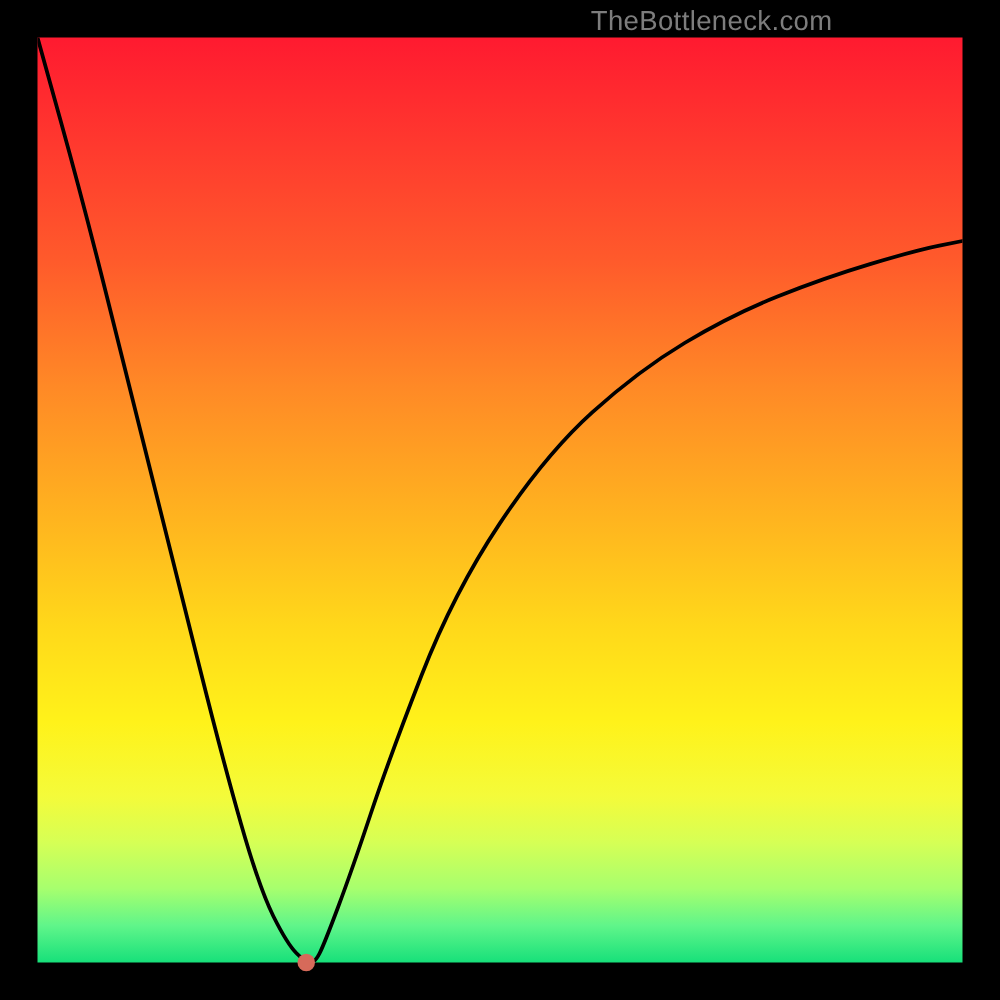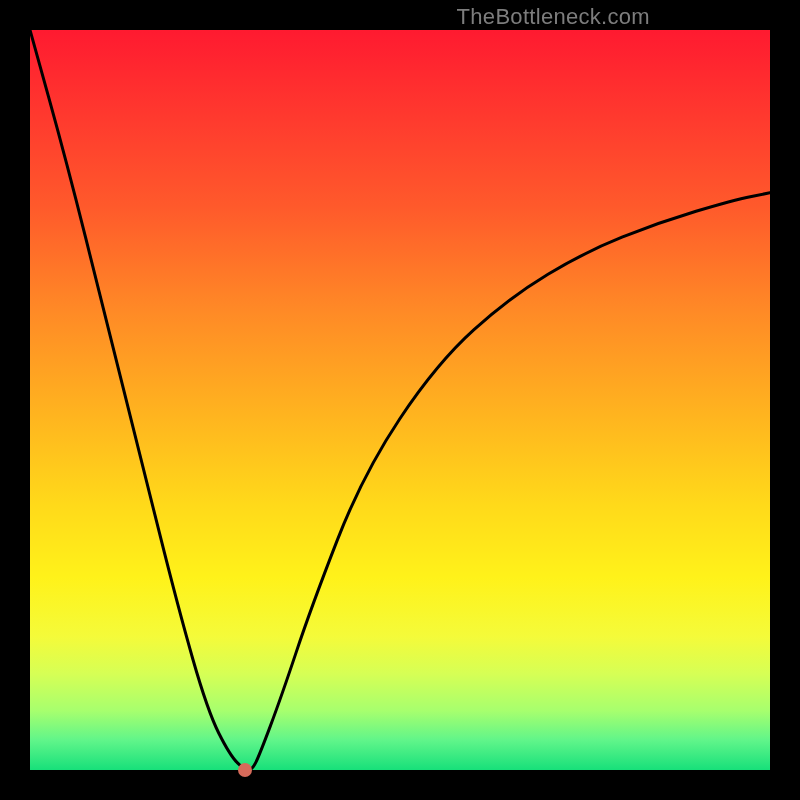--- a/index.html
+++ b/index.html
@@ -9,20 +9,21 @@
     height: 800px;
     overflow: hidden;
     background: #000;
     font-family: Arial, Helvetica, sans-serif;
   }
   .frame {
     position: relative;
     width: 658px;
     height: 800px;
     background: #000;
+    padding-left: 16px;
   }
   .plot {
     position: absolute;
     left: 30px;
     top: 30px;
     width: 740px;
     height: 740px;
     
     background: linear-gradient(
       to bottom,

